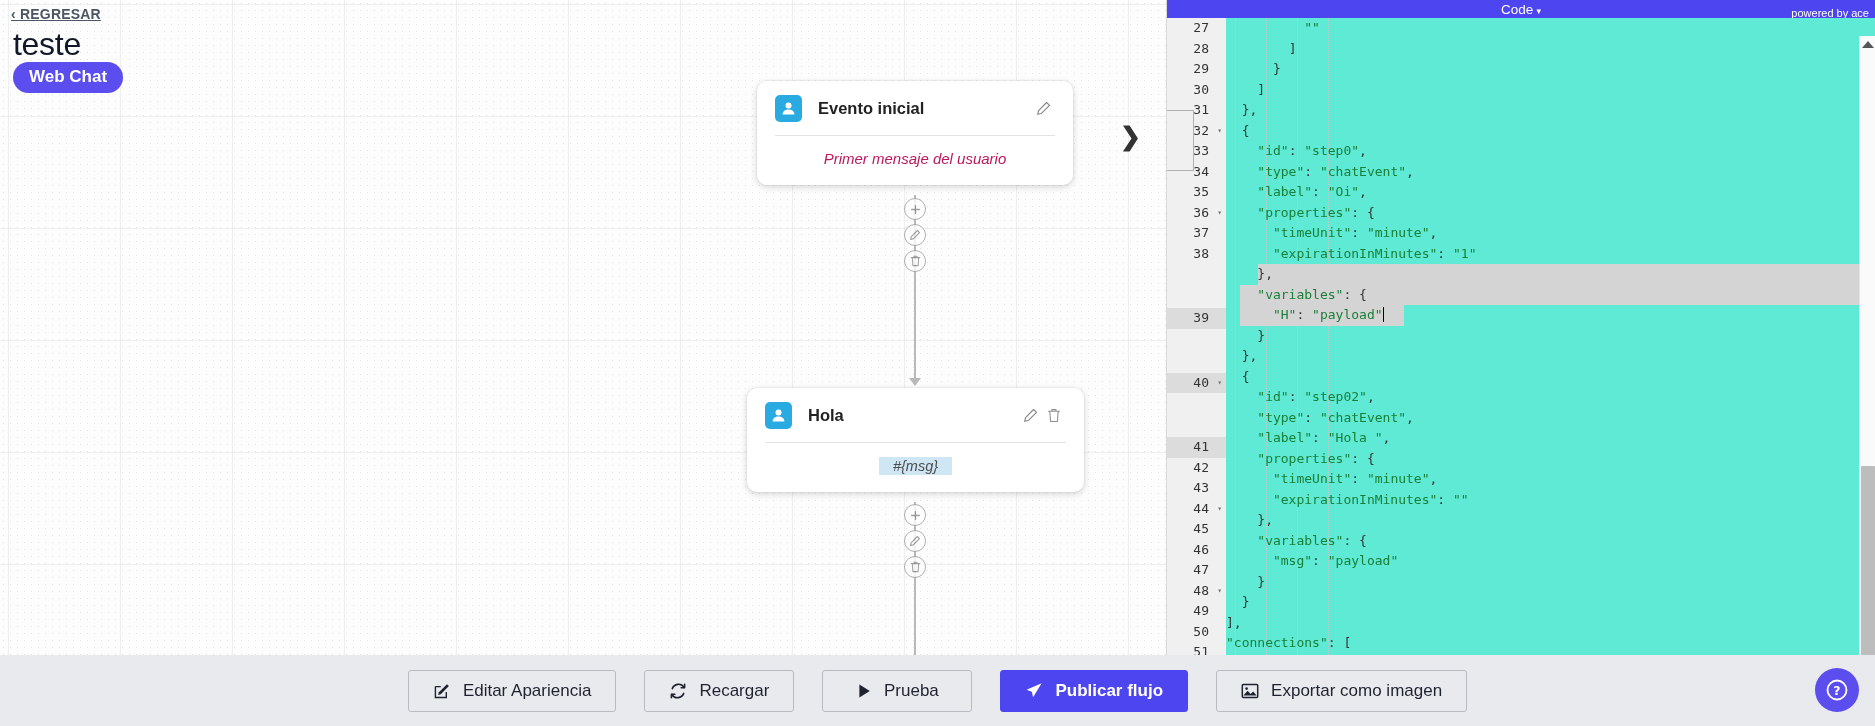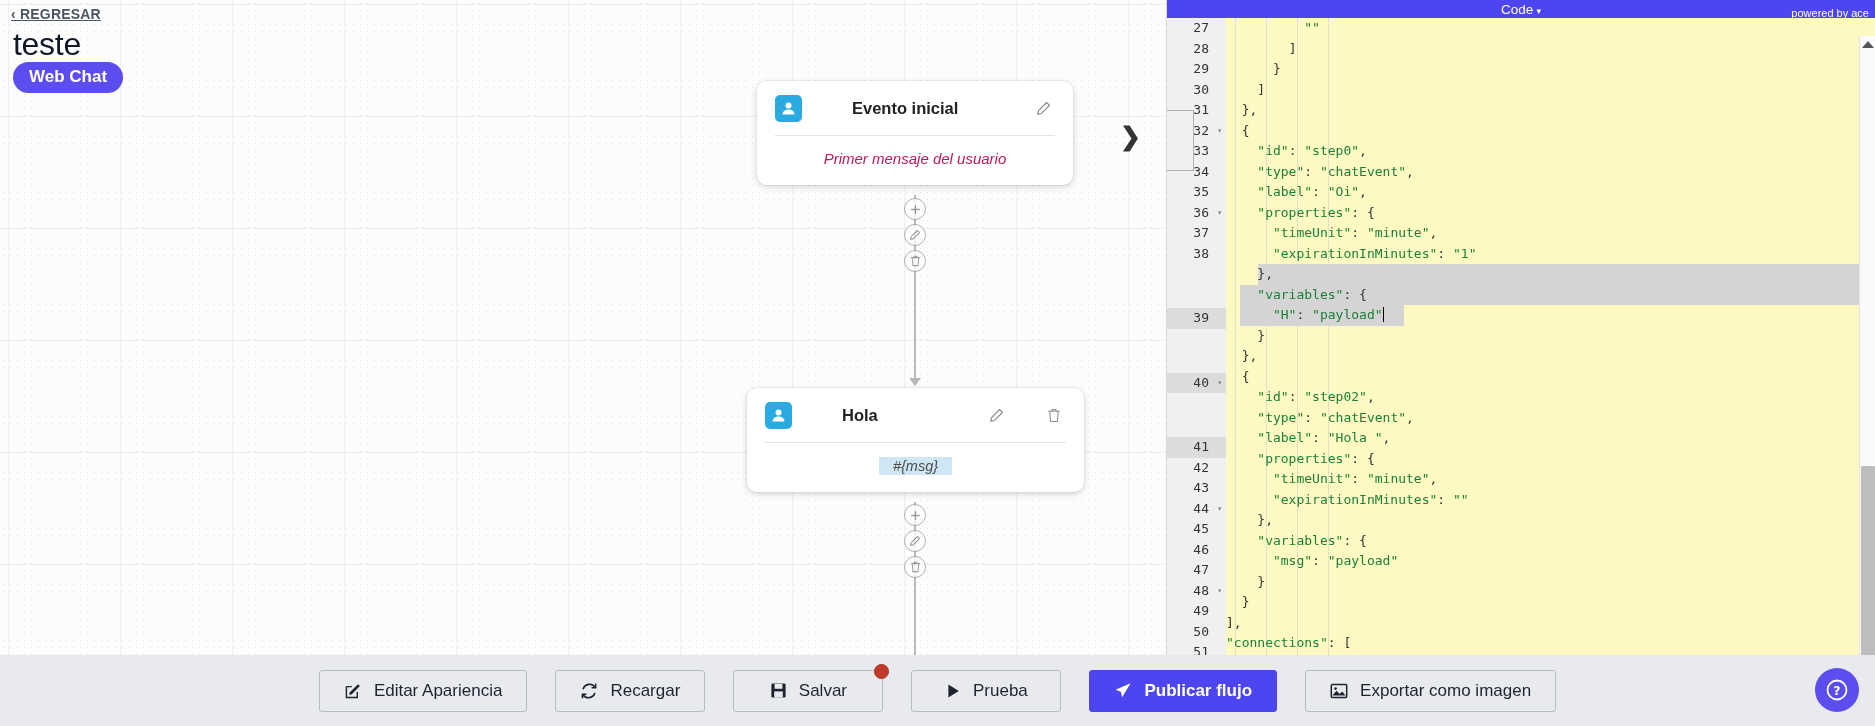--- a/index.html
+++ b/index.html
@@ -46,21 +46,20 @@
   
   .node {
     position: absolute;
     background: #fff;
     border-radius: 10px;
     box-shadow: 0 2px 7px rgba(0,0,0,.17), 0 0 0 1px rgba(0,0,0,.03);
   }
   .node-head {
     display: flex; align-items: center;
     padding: 14px 18px 13px 18px;
-    gap: 34px;
   }
   .node-avatar {
     width: 27px; height: 27px; border-radius: 5px;
     background: #29abe2; flex: 0 0 auto;
     display: flex; align-items: center; justify-content: center;
   }
   .node-avatar svg { display: block; }
   .node-title {
     margin-left: 16px;
     font-size: 16.5px; font-weight: 700; color: #222;
@@ -118,21 +117,21 @@
     font-size: 13.5px; color: #fff; cursor: pointer; white-space: nowrap;
   }
   .code-header-title .caret { font-size: 9px; margin-left: 3px; }
   .powered {
     position: absolute; right: 6px; font-size: 11px; color: #fff;
     text-decoration: underline; cursor: pointer; margin-top: 8px;
   }
   .editor {
     position: relative; height: 637px; overflow: hidden;
     font-family: "DejaVu Sans Mono", "Liberation Mono", monospace;
-    font-size: 13px; line-height: 20.5px; background:#fef9c3;
+    font-size: 13px; line-height: 20.5px; background:#5eead4;
   }
   .gutter {
     position: absolute; left: 0; top: 0; width: 59px; height: 100%;
     background: #f0f0f0; color: #333;
   }
   .gutter-row {
     height: 20.5px; line-height: 20.5px;
     text-align: right; padding-right: 17px;
     position: relative; font-size: 13px;
   }
@@ -418,31 +417,20 @@
         <span class="ico">
           <svg width="18" height="18" viewBox="0 0 18 18">
             <path d="M15 5.3A6.6 6.6 0 0 0 3.3 6.6M3 12.7a6.6 6.6 0 0 0 11.7-1.3" fill="none" stroke="#1f2330" stroke-width="1.6" stroke-linecap="round"></path>
             <path d="M15.6 2.3v3.4h-3.4M2.4 15.7v-3.4h3.4" fill="none" stroke="#1f2330" stroke-width="1.6" stroke-linecap="round" stroke-linejoin="round"></path>
           </svg>
         </span>
         <span>Recargar</span>
       </div>
       <div class="tb-btn">
         <span class="ico">
-          <svg width="17" height="17" viewBox="0 0 17 17">
-            <rect x="1.4" y="1.4" width="14.2" height="14.2" rx="1.4" fill="#1f2330"></rect>
-            <rect x="4.6" y="1.8" width="7.8" height="5" fill="#e9eaee"></rect>
-            <rect x="4.2" y="9.4" width="8.6" height="6.2" fill="#e9eaee"></rect>
-          </svg>
-        </span>
-        <span>Salvar</span>
-        <span class="badge-dot"></span>
-      </div>
-      <div class="tb-btn">
-        <span class="ico">
           <svg width="16" height="16" viewBox="0 0 16 16">
             <path d="M3.4 1.6l10.4 6.4-10.4 6.4z" fill="#1f2330"></path>
           </svg>
         </span>
         <span>Prueba</span>
       </div>
       <div class="tb-btn primary">
         <span class="ico">
           <svg width="18" height="18" viewBox="0 0 18 18">
             <path d="M16.6 1.3L1.6 7.8l5.2 2 1.3 5.4z" fill="#fff"></path>

